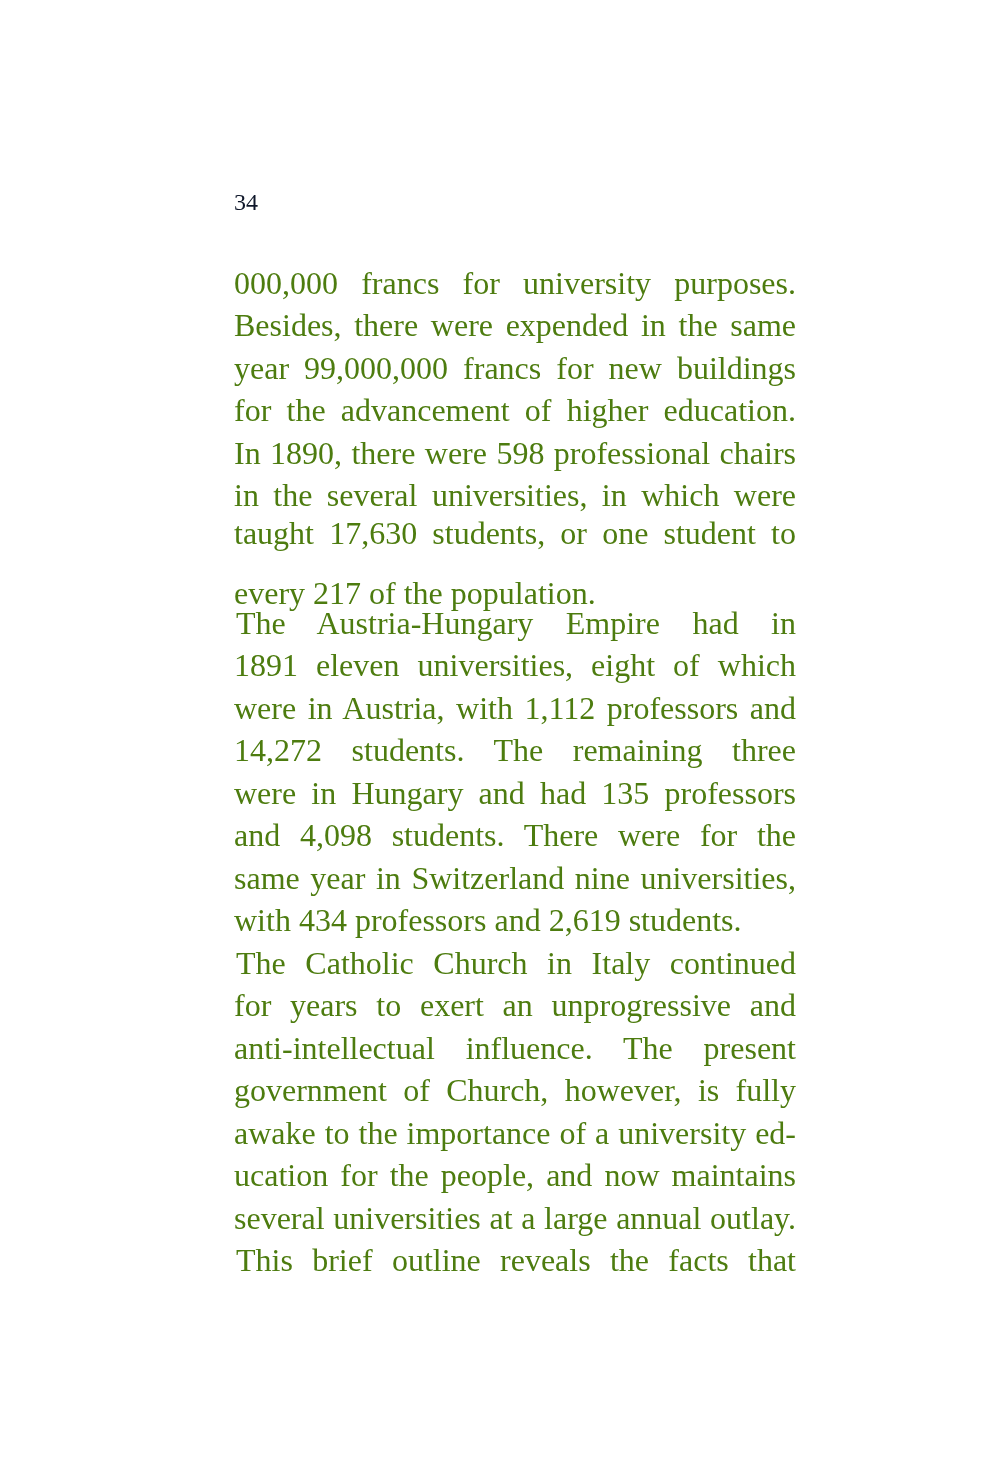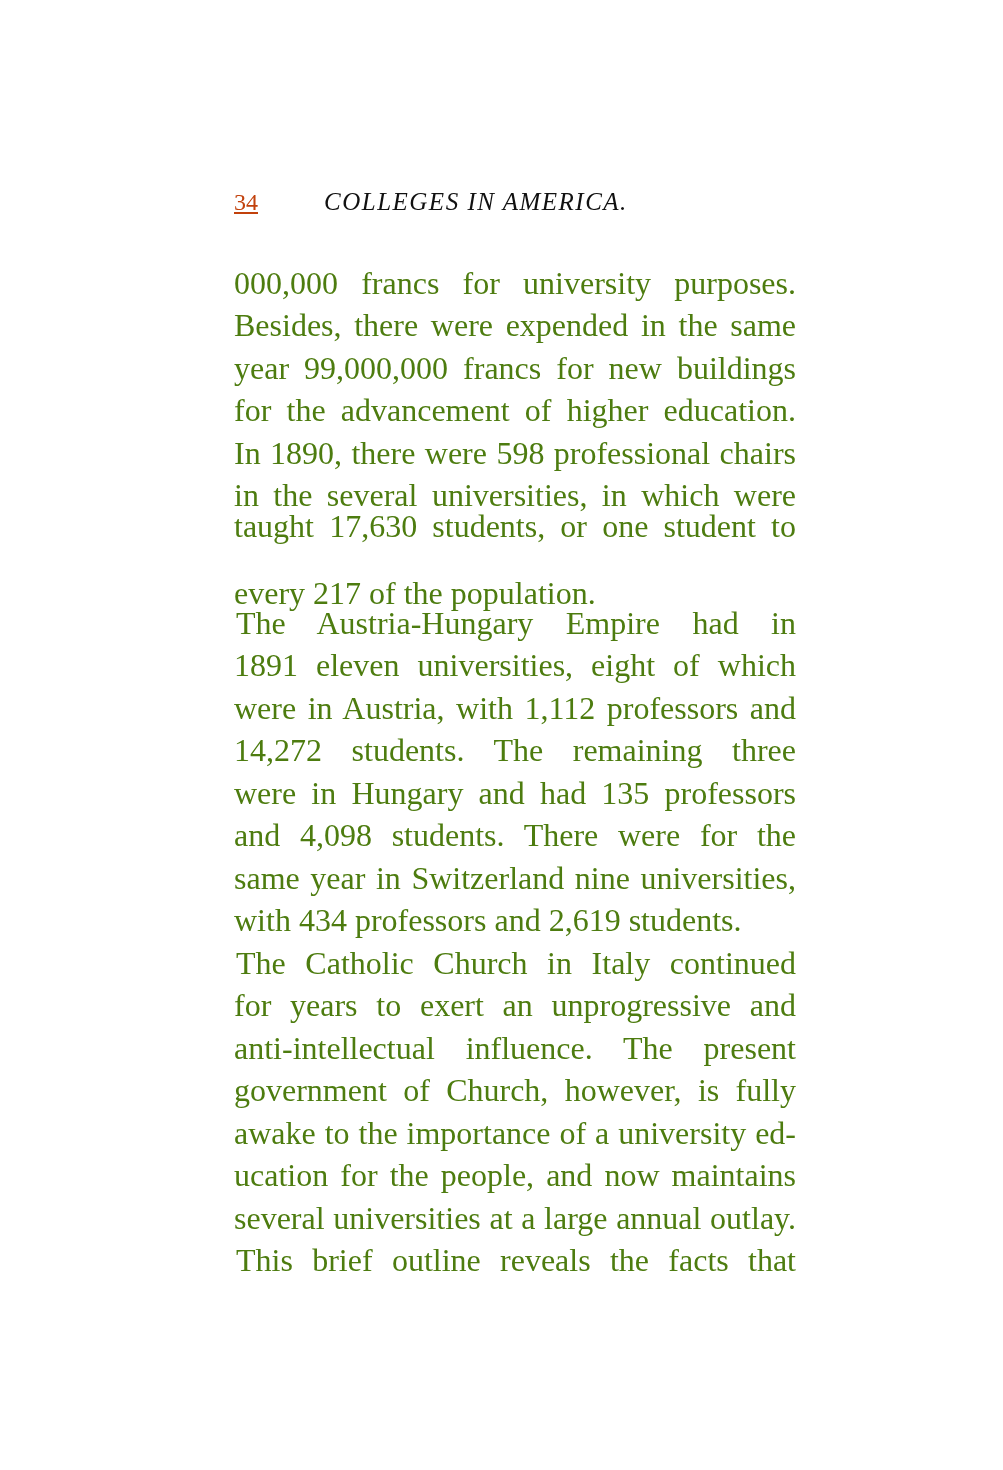--- a/index.html
+++ b/index.html
@@ -29,22 +29,21 @@
       width: 560px;
       height: 32px;
     }
     .page-number {
       position: absolute;
       left: 0;
       top: 0;
       font-family: "Liberation Serif", serif;
       font-size: 24px;
       line-height: 32px;
-      color: #c2410c;
-      text-decoration: underline;
+      color: #0f172a;
     }
     .running-title {
       position: absolute;
       left: 90px;
       top: 0;
       font-family: "Liberation Serif", serif;
       font-style: italic;
       font-size: 25px;
       line-height: 32px;
       letter-spacing: 1.5px;
@@ -101,31 +100,30 @@
       letter-spacing: 0.5px;
     }
   </style>
 </head>
 <body>
 
 <div class="page">
 
   <div class="running-head">
     <span class="page-number">34</span>
-    <span class="running-title">COLLEGES IN AMERICA.</span>
   </div>
 
   <div class="body-text">
     <div class="line" style="top:0px">000,000 francs for university purposes.</div>
     <div class="line" style="top:42px">Besides, there were expended in the same</div>
     <div class="line" style="top:85px">year 99,000,000 francs for new buildings</div>
     <div class="line" style="top:127px">for the advancement of higher education.</div>
     <div class="line" style="top:170px">In 1890, there were 598 professional chairs</div>
     <div class="line" style="top:212px">in the several universities, in which were</div>
-    <div class="line" style="top:243px">taught 17,630 students, or one student to</div>
+    <div class="line" style="top:250px">taught 17,630 students, or one student to</div>
     <div class="line last" style="top:310px">every 217 of the population.</div>
 
     <div class="line" style="top:340px; left:0; width:562px;">
       <span style="display:block; padding-left:2px;">The Austria-Hungary Empire had in</span>
     </div>
     <div class="line" style="top:382px">1891 eleven universities, eight of which</div>
     <div class="line" style="top:425px">were in Austria, with 1,112 professors and</div>
     <div class="line" style="top:467px">14,272 students. The remaining three</div>
     <div class="line" style="top:510px">were in Hungary and had 135 professors</div>
     <div class="line" style="top:552px">and 4,098 students. There were for the</div>

